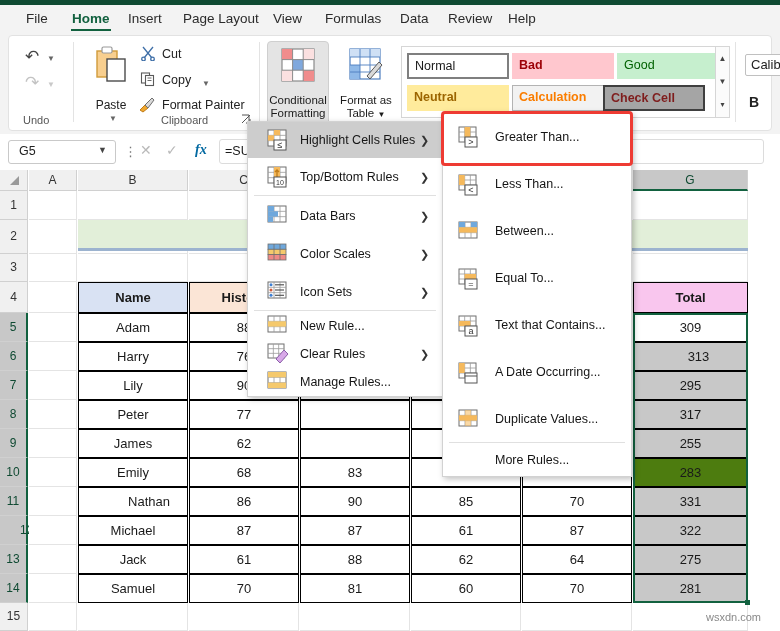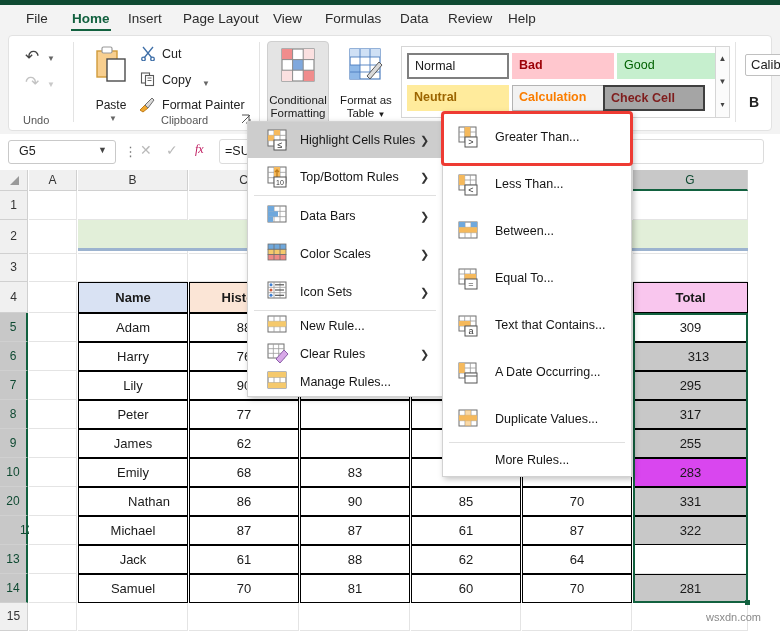--- a/index.html
+++ b/index.html
@@ -50,21 +50,21 @@
   .fontbox { position:absolute; left:736px; top:18px; width:60px; height:22px; border:1px solid #c0c0c0; border-radius:2px; background:#fff; font-size:13px; line-height:20px; padding-left:5px; color:#222; }
   .bold-b { position:absolute; left:740px; top:58px; font-size:14px; font-weight:bold; color:#222; }
 
   
   .fbar { position:absolute; left:0; top:134px; width:780px; height:36px; background:#ffffff; }
   .namebox { position:absolute; left:8px; top:6px; width:108px; height:24px; border:1px solid #c9c9c9; border-radius:3px; background:#fff; }
   .namebox-txt { position:absolute; left:10px; top:3px; font-size:12.5px; color:#222; }
   .namebox-car { position:absolute; right:8px; top:4px; font-size:9px; color:#444; }
   .dots { position:absolute; left:124px; top:10px; font-size:13px; color:#777; letter-spacing:0; }
   .fbtn { position:absolute; top:8px; font-size:14px; color:#b9b9b9; }
-  .fx { position:absolute; left:195px; top:8px; font-size:12px; font-style:italic; font-family:"Liberation Serif", serif; color:#be185d; font-weight:normal; }
+  .fx { position:absolute; left:195px; top:8px; font-size:14px; font-style:italic; font-family:"Liberation Serif", serif; color:#0369a1; font-weight:bold; }
   .fbar-input { position:absolute; left:219px; top:5px; width:545px; height:25px; border:1px solid #dcdcdc; border-radius:3px; background:#fff; font-size:12.5px; line-height:23px; padding-left:5px; color:#1a1a1a; overflow:hidden; white-space:nowrap; }
 
   
   .grid { position:absolute; left:0; top:170px; width:780px; height:461px; background:#fff; overflow:hidden; }
   .colhead { position:absolute; top:0; height:21px; background:#f0f0f0; border-right:1px solid #d0d0d0; border-bottom:1px solid #d0d0d0;
              font-size:12px; color:#333; text-align:center; line-height:20px; }
   .colhead.sel { background:#c8c8c8; color:#0f4a32; border-bottom:2px solid #12613f; }
   .cornerhead { position:absolute; left:0; top:0; width:28px; height:21px; background:#f0f0f0; border-right:1px solid #d0d0d0; border-bottom:1px solid #d0d0d0; }
   .cornertri { position:absolute; left:10px; top:6px; width:0; height:0; border-left:9px solid transparent; border-bottom:9px solid #9a9a9a; }
   .rowhead { position:absolute; left:0; width:28px; background:#f0f0f0; border-bottom:1px solid #d0d0d0; border-right:1px solid #d0d0d0;
@@ -304,21 +304,21 @@
     <div class="gcell" style="left: 522px; top: 259px; width: 110px; height: 29px;"></div>
     <div class="gcell" style="left: 633px; top: 259px; width: 115px; height: 29px;"></div>
     <div class="rowhead sel" style="top: 288px; height: 29px; line-height: 28px;">10</div>
     <div class="gcell" style="left: 29px; top: 288px; width: 48px; height: 29px;"></div>
     <div class="gcell" style="left: 78px; top: 288px; width: 110px; height: 29px;"></div>
     <div class="gcell" style="left: 189px; top: 288px; width: 110px; height: 29px;"></div>
     <div class="gcell" style="left: 300px; top: 288px; width: 110px; height: 29px;"></div>
     <div class="gcell" style="left: 411px; top: 288px; width: 110px; height: 29px;"></div>
     <div class="gcell" style="left: 522px; top: 288px; width: 110px; height: 29px;"></div>
     <div class="gcell" style="left: 633px; top: 288px; width: 115px; height: 29px;"></div>
-    <div class="rowhead sel" style="top: 317px; height: 29px; line-height: 28px;">20</div>
+    <div class="rowhead sel" style="top: 317px; height: 29px; line-height: 28px;">11</div>
     <div class="gcell" style="left: 29px; top: 317px; width: 48px; height: 29px;"></div>
     <div class="gcell" style="left: 78px; top: 317px; width: 110px; height: 29px;"></div>
     <div class="gcell" style="left: 189px; top: 317px; width: 110px; height: 29px;"></div>
     <div class="gcell" style="left: 300px; top: 317px; width: 110px; height: 29px;"></div>
     <div class="gcell" style="left: 411px; top: 317px; width: 110px; height: 29px;"></div>
     <div class="gcell" style="left: 522px; top: 317px; width: 110px; height: 29px;"></div>
     <div class="gcell" style="left: 633px; top: 317px; width: 115px; height: 29px;"></div>
     <div class="rowhead sel" style="top: 346px; height: 29px; line-height: 28px; padding-left: 20px;">12</div>
     <div class="gcell" style="left: 29px; top: 346px; width: 48px; height: 29px;"></div>
     <div class="gcell" style="left: 78px; top: 346px; width: 110px; height: 29px;"></div>
@@ -388,38 +388,39 @@
     <div class="tcell" style="left: 189px; top: 259px; width: 110px; height: 29px; line-height: 27px;">62</div>
     <div class="tcell" style="left: 300px; top: 259px; width: 110px; height: 29px; line-height: 27px;"></div>
     <div class="tcell" style="left: 411px; top: 259px; width: 110px; height: 29px; line-height: 27px;"></div>
     <div class="tcell" style="left: 522px; top: 259px; width: 110px; height: 29px; line-height: 27px;"></div>
     <div class="tcell" style="left: 633px; top: 259px; width: 115px; height: 29px; line-height: 27px; background: rgb(200, 200, 200);">255</div>
     <div class="tcell" style="left: 78px; top: 288px; width: 110px; height: 29px; line-height: 27px;">Emily</div>
     <div class="tcell" style="left: 189px; top: 288px; width: 110px; height: 29px; line-height: 27px;">68</div>
     <div class="tcell" style="left: 300px; top: 288px; width: 110px; height: 29px; line-height: 27px;">83</div>
     <div class="tcell" style="left: 411px; top: 288px; width: 110px; height: 29px; line-height: 27px;"></div>
     <div class="tcell" style="left: 522px; top: 288px; width: 110px; height: 29px; line-height: 27px;"></div>
-    <div class="tcell" style="left: 633px; top: 288px; width: 115px; height: 29px; line-height: 27px; background: #d946ef;">283</div>
+    <div class="tcell" style="left: 633px; top: 288px; width: 115px; height: 29px; line-height: 27px; background: #4d7c0f;">283</div>
     <div class="tcell" style="left: 78px; top: 317px; width: 110px; height: 29px; line-height: 27px; padding-left: 32px;">Nathan</div>
     <div class="tcell" style="left: 189px; top: 317px; width: 110px; height: 29px; line-height: 27px;">86</div>
     <div class="tcell" style="left: 300px; top: 317px; width: 110px; height: 29px; line-height: 27px;">90</div>
     <div class="tcell" style="left: 411px; top: 317px; width: 110px; height: 29px; line-height: 27px;">85</div>
     <div class="tcell" style="left: 522px; top: 317px; width: 110px; height: 29px; line-height: 27px;">70</div>
     <div class="tcell" style="left: 633px; top: 317px; width: 115px; height: 29px; line-height: 27px; background: rgb(200, 200, 200);">331</div>
     <div class="tcell" style="left: 78px; top: 346px; width: 110px; height: 29px; line-height: 27px;">Michael</div>
     <div class="tcell" style="left: 189px; top: 346px; width: 110px; height: 29px; line-height: 27px;">87</div>
     <div class="tcell" style="left: 300px; top: 346px; width: 110px; height: 29px; line-height: 27px;">87</div>
     <div class="tcell" style="left: 411px; top: 346px; width: 110px; height: 29px; line-height: 27px;">61</div>
     <div class="tcell" style="left: 522px; top: 346px; width: 110px; height: 29px; line-height: 27px;">87</div>
     <div class="tcell" style="left: 633px; top: 346px; width: 115px; height: 29px; line-height: 27px; background: rgb(200, 200, 200);">322</div>
     <div class="tcell" style="left: 78px; top: 375px; width: 110px; height: 29px; line-height: 27px;">Jack</div>
     <div class="tcell" style="left: 189px; top: 375px; width: 110px; height: 29px; line-height: 27px;">61</div>
     <div class="tcell" style="left: 300px; top: 375px; width: 110px; height: 29px; line-height: 27px;">88</div>
     <div class="tcell" style="left: 411px; top: 375px; width: 110px; height: 29px; line-height: 27px;">62</div>
     <div class="tcell" style="left: 522px; top: 375px; width: 110px; height: 29px; line-height: 27px;">64</div>
+    <div class="tcell" style="left: 633px; top: 375px; width: 115px; height: 29px; line-height: 27px; background: rgb(200, 200, 200);">275</div>
     <div class="tcell" style="left: 78px; top: 404px; width: 110px; height: 29px; line-height: 27px;">Samuel</div>
     <div class="tcell" style="left: 189px; top: 404px; width: 110px; height: 29px; line-height: 27px;">70</div>
     <div class="tcell" style="left: 300px; top: 404px; width: 110px; height: 29px; line-height: 27px;">81</div>
     <div class="tcell" style="left: 411px; top: 404px; width: 110px; height: 29px; line-height: 27px;">60</div>
     <div class="tcell" style="left: 522px; top: 404px; width: 110px; height: 29px; line-height: 27px;">70</div>
     <div class="tcell" style="left: 633px; top: 404px; width: 115px; height: 29px; line-height: 27px; background: rgb(200, 200, 200);">281</div>
     <div class="selbox" style="left: 633px; top: 143px; width: 115px; height: 290px;"></div>
     <div class="selhandle" style="left: 745px; top: 430px;"></div>
     <div class="watermark" style="left: 706px; top: 441px;">wsxdn.com</div>
   </div>

